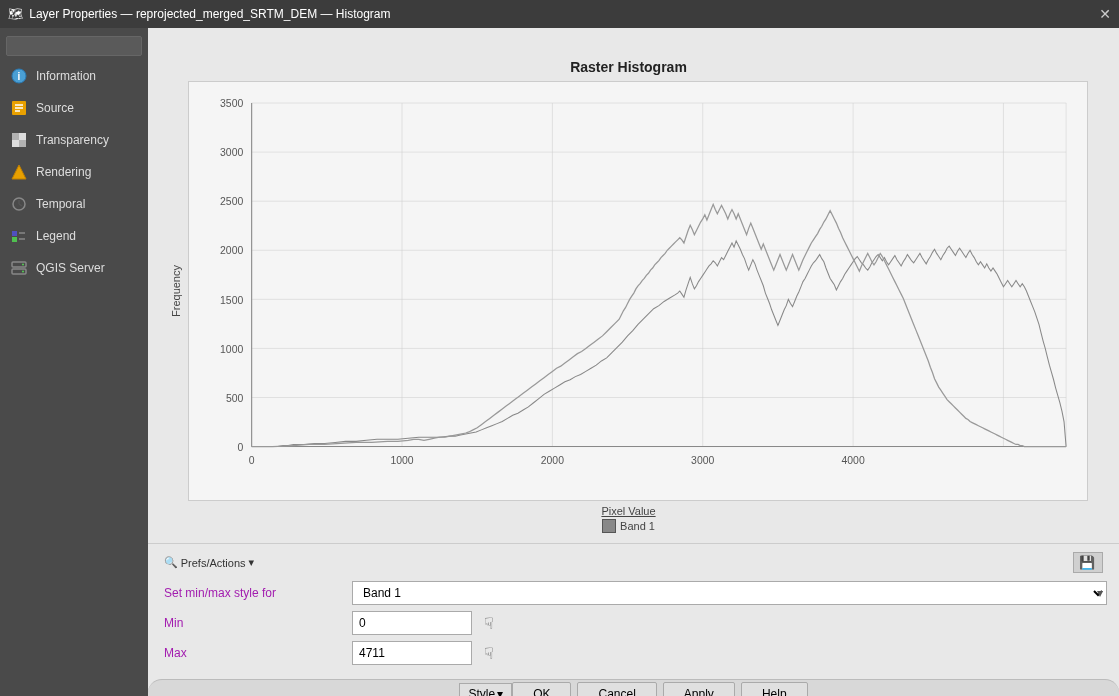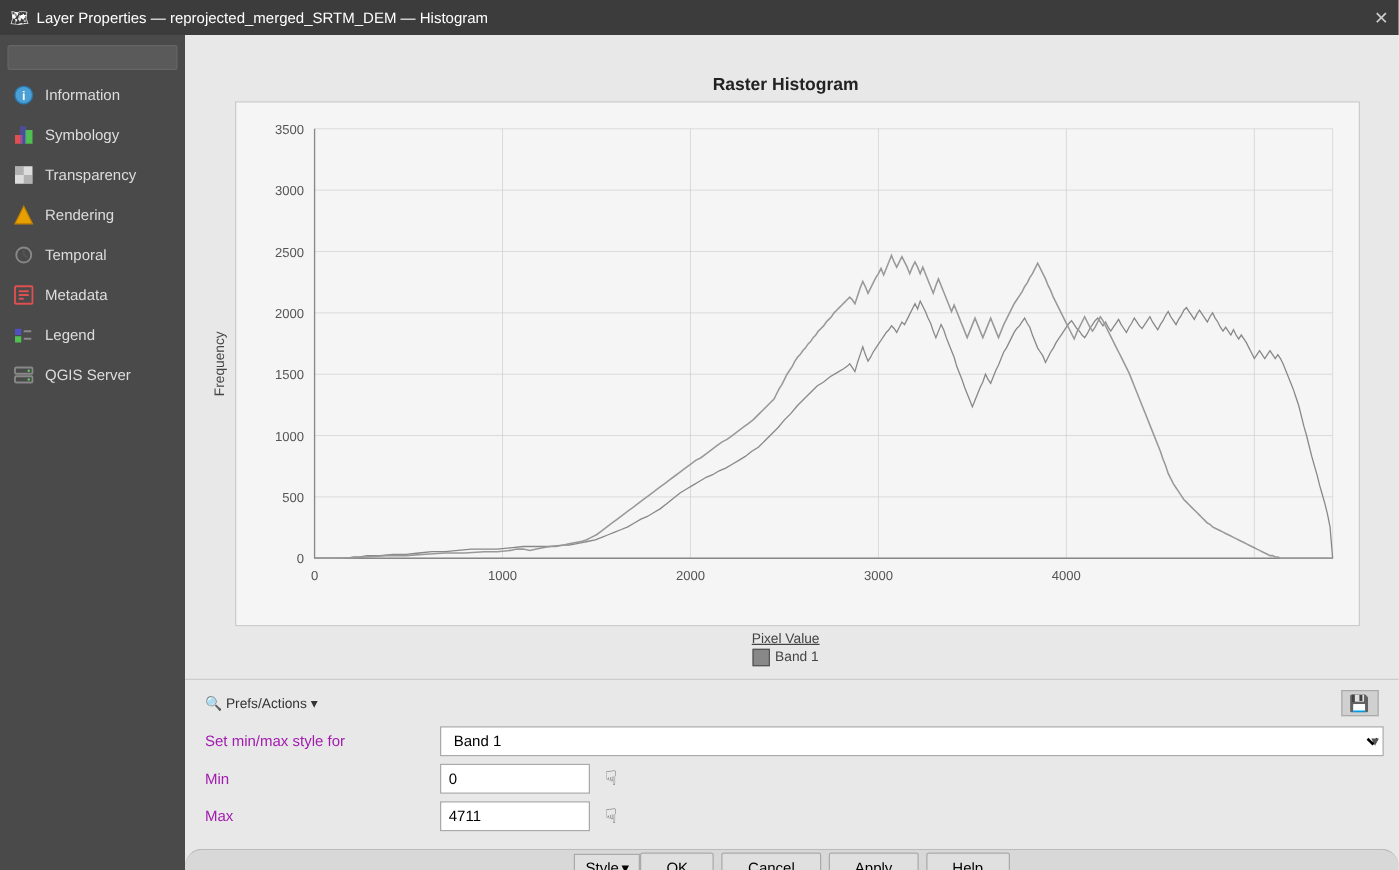--- a/index.html
+++ b/index.html
@@ -215,31 +215,32 @@
     <div class="sidebar-item">
       <div class="sidebar-icon">
         <svg width="16" height="16" viewBox="0 0 16 16">
             <circle cx="8" cy="8" r="7" fill="#4a9fd4" stroke="#2a7ab4" stroke-width="1"></circle>
             <text x="8" y="12" text-anchor="middle" font-size="10" font-weight="bold" fill="white">i</text>
           </svg>
       </div>
       <span>Information</span>
     </div>
 
-
-    <div class="sidebar-item">
-      <div class="sidebar-icon">
-        <svg width="16" height="16" viewBox="0 0 16 16">
-            <rect x="1" y="8" width="6" height="7" fill="#e05050"></rect>
-            <rect x="9" y="4" width="6" height="11" fill="#50c050"></rect>
-            <rect x="5" y="1" width="5" height="14" fill="#5050e0" opacity="0.5"></rect>
-          </svg>
-      </div>
-      <span>Symbology</span>
-    </div>
+    <div class="sidebar-item">
+      <div class="sidebar-icon">
+        <svg width="16" height="16" viewBox="0 0 16 16">
+            <rect x="1" y="1" width="14" height="14" rx="1" fill="#e8a000"></rect>
+            <line x1="4" y1="5" x2="12" y2="5" stroke="white" stroke-width="1.5"></line>
+            <line x1="4" y1="8" x2="12" y2="8" stroke="white" stroke-width="1.5"></line>
+            <line x1="4" y1="11" x2="9" y2="11" stroke="white" stroke-width="1.5"></line>
+          </svg>
+      </div>
+      <span>Source</span>
+    </div>
+
 
     <div class="sidebar-item">
       <div class="sidebar-icon">
         <svg width="16" height="16" viewBox="0 0 16 16">
             <rect x="1" y="1" width="14" height="14" fill="#ddd"></rect>
             <rect x="1" y="1" width="7" height="7" fill="#888" opacity="0.5"></rect>
             <rect x="8" y="8" width="7" height="7" fill="#888" opacity="0.5"></rect>
           </svg>
       </div>
       <span>Transparency</span>
@@ -260,31 +261,20 @@
         <svg width="16" height="16" viewBox="0 0 16 16">
             <circle cx="8" cy="8" r="6" fill="none" stroke="#888" stroke-width="1.5"></circle>
             <line x1="8" y1="4" x2="8" y2="8" stroke="#555" stroke-width="1.5"></line>
             <line x1="8" y1="8" x2="11" y2="10" stroke="#555" stroke-width="1.5"></line>
           </svg>
       </div>
       <span>Temporal</span>
     </div>
 
 
-    <div class="sidebar-item">
-      <div class="sidebar-icon">
-        <svg width="16" height="16" viewBox="0 0 16 16">
-            <rect x="1" y="1" width="14" height="14" rx="1" fill="none" stroke="#e05050" stroke-width="1.5"></rect>
-            <line x1="4" y1="5" x2="12" y2="5" stroke="#e05050" stroke-width="1.5"></line>
-            <line x1="4" y1="8" x2="12" y2="8" stroke="#e05050" stroke-width="1.5"></line>
-            <line x1="4" y1="11" x2="8" y2="11" stroke="#e05050" stroke-width="1.5"></line>
-          </svg>
-      </div>
-      <span>Metadata</span>
-    </div>
 
     <div class="sidebar-item">
       <div class="sidebar-icon">
         <svg width="16" height="16" viewBox="0 0 16 16">
             <rect x="1" y="3" width="5" height="5" fill="#5050c0"></rect>
             <rect x="1" y="9" width="5" height="5" fill="#50c050"></rect>
             <line x1="8" y1="5" x2="14" y2="5" stroke="#888" stroke-width="1.5"></line>
             <line x1="8" y1="11" x2="14" y2="11" stroke="#888" stroke-width="1.5"></line>
           </svg>
       </div>

